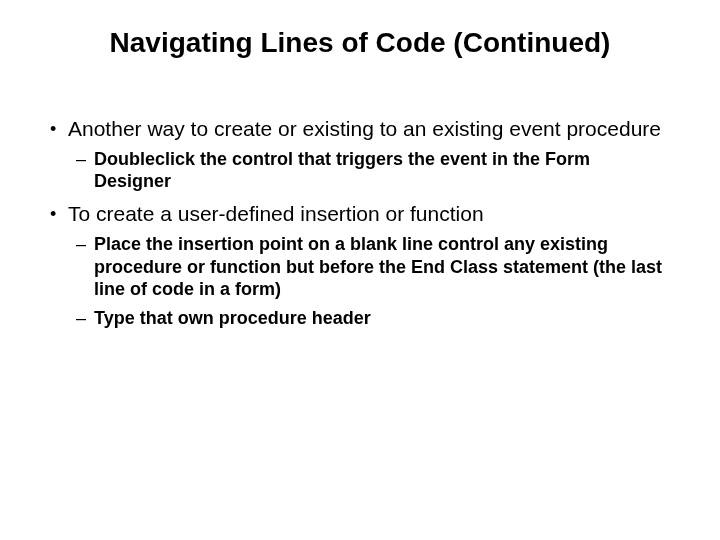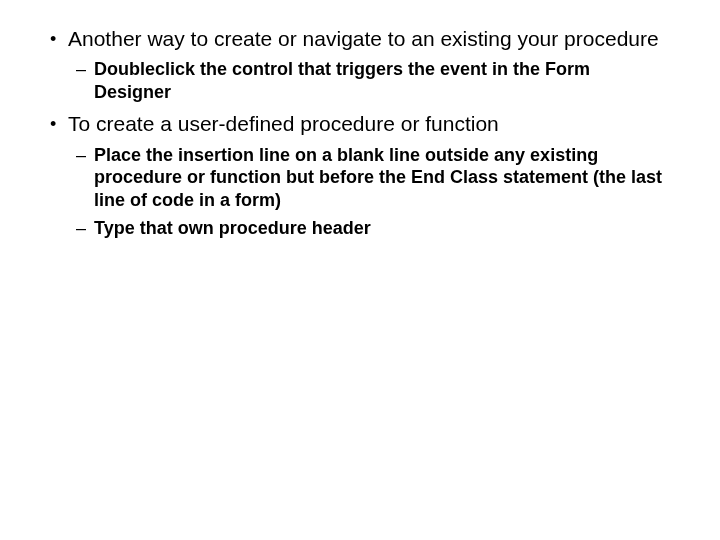--- a/index.html
+++ b/index.html
@@ -11,39 +11,40 @@
   .bullet-l1 .text { flex: 1; }
   .bullet-l2 { display: flex; align-items: flex-start; font-size: 18px; margin-left: 26px; margin-bottom: 6px; line-height: 1.25; }
   .bullet-l2 .dash { width: 18px; flex-shrink: 0; text-align: left; }
   .bullet-l2 .text { flex: 1; font-weight: bold; }
   .group { margin-bottom: 8px; }
 </style>
 </head>
 <body>
 
 <div class="slide">
+  <h1 class="title">Navigating Lines of Code (Continued)</h1>
 
   <div class="group">
     <div class="bullet-l1">
       <span class="dot">•</span>
-      <span class="text">Another way to create or navigate to an existing your procedure</span>
+      <span class="text">Another way to create or existing to an existing event procedure</span>
     </div>
     <div class="bullet-l2">
       <span class="dash">–</span>
       <span class="text">Doubleclick the control that triggers the event in the Form Designer</span>
     </div>
   </div>
 
   <div class="group">
     <div class="bullet-l1">
       <span class="dot">•</span>
-      <span class="text">To create a user-defined procedure or function</span>
+      <span class="text">To create a user-defined insertion or function</span>
     </div>
     <div class="bullet-l2">
       <span class="dash">–</span>
-      <span class="text">Place the insertion line on a blank line outside any existing procedure or function but before the End Class statement (the last line of code in a form)</span>
+      <span class="text">Place the insertion point on a blank line control any existing procedure or function but before the End Class statement (the last line of code in a form)</span>
     </div>
     <div class="bullet-l2">
       <span class="dash">–</span>
       <span class="text">Type that own procedure header</span>
     </div>
   </div>
 </div>
 
 </body></html>

